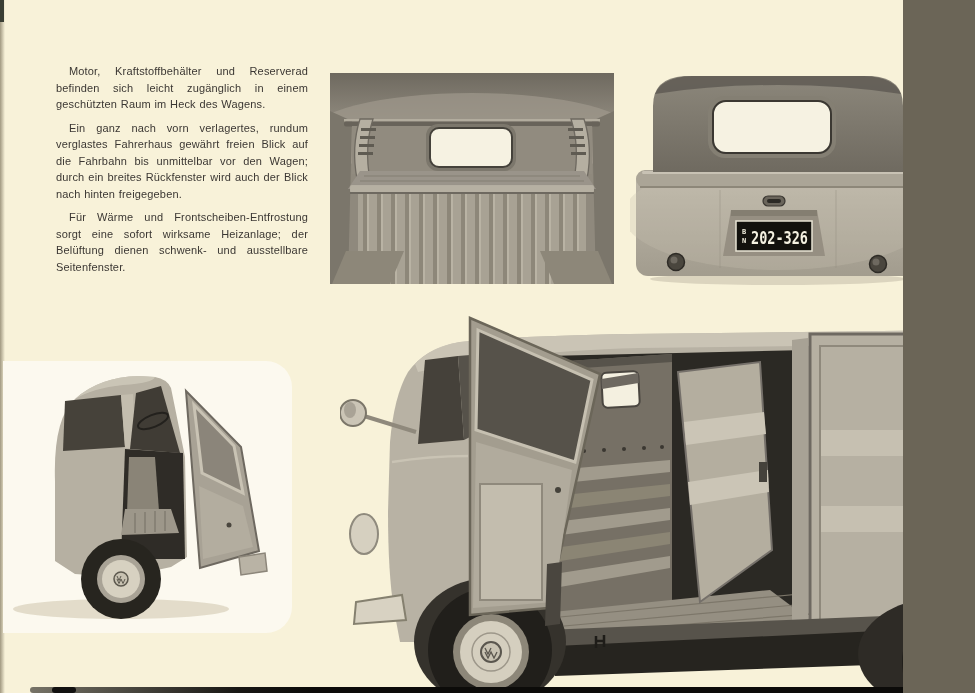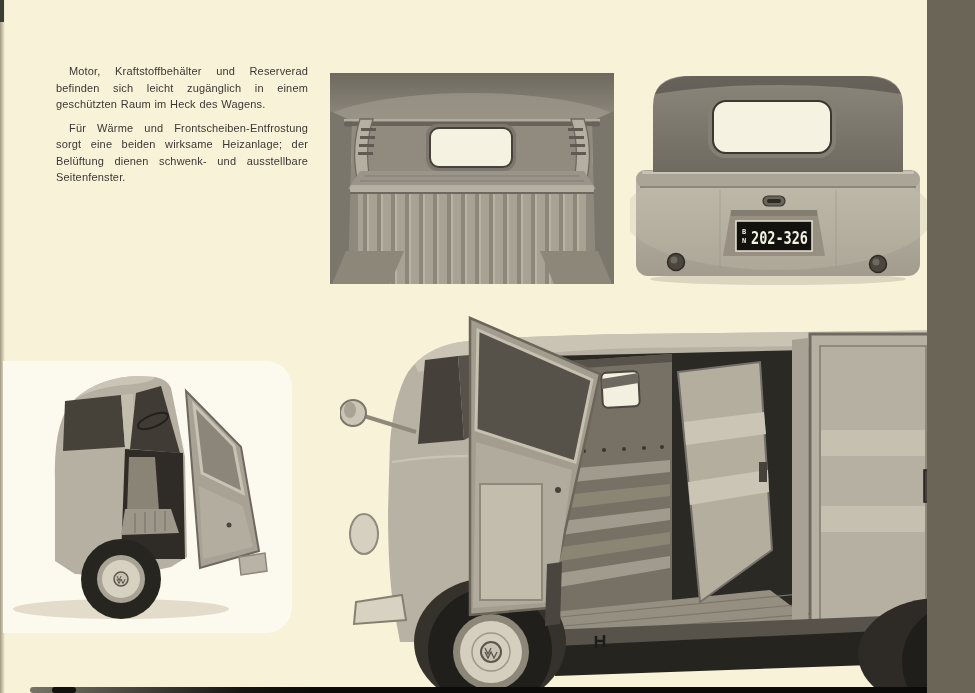--- a/index.html
+++ b/index.html
@@ -1,20 +1,19 @@
 <!DOCTYPE html>
 <html><head>
 <meta charset="utf-8">
 <style>
   html,body{margin:0;padding:0;background:#6b6557;}
   .page{
     position:relative;width:903px;height:693px;overflow:hidden;
     background:#f8f2d9;
     font-family:"Liberation Sans",sans-serif;
-    padding-left:24px;
   }
   
   .left-edge{position:absolute;left:0;top:0;width:5px;height:693px;
     background:linear-gradient(90deg,rgba(74,64,42,.5),rgba(74,64,42,0));}
   .topleft-mark{position:absolute;left:0;top:0;width:4px;height:22px;background:#3a3e34;}
   .bottom-strip{position:absolute;left:30px;top:687px;width:945px;height:6px;
     background:linear-gradient(90deg,rgba(12,11,9,.55),rgba(12,11,9,.95) 22%,#0c0b09 30%);
     border-radius:3px 0 0 3px;}
   .bottom-blob{position:absolute;left:52px;top:687px;width:24px;height:6px;background:#121110;border-radius:3px;}
   
@@ -37,21 +36,22 @@
 </head>
 <body>
 
 <div class="page">
 
   <div class="left-edge"></div>
   <div class="topleft-mark"></div>
 
   <div class="text-col">
     <p>Motor, Kraftstoffbehälter und Reserverad befinden sich leicht zugänglich in einem geschützten Raum im Heck des Wagens.</p>
-    <p>Für Wärme und Frontscheiben-Entfrostung sorgt eine beiden wirksame Heizanlage; der Belüftung dienen schwenk- und ausstellbare Seitenfenster.</p>
+    <p>Ein ganz nach vorn verlagertes, rundum verglastes Fahrerhaus gewährt freien Blick auf die Fahrbahn bis unmittelbar vor den Wagen; durch ein breites Rückfenster wird auch der Blick nach hinten freigegeben.</p>
+    <p>Für Wärme und Frontscheiben-Entfrostung sorgt eine sofort wirksame Heizanlage; der Belüftung dienen schwenk- und ausstellbare Seitenfenster.</p>
   </div>
 
   <figure class="photo ph-interior" style="margin:0">
     <svg width="284" height="211" viewBox="0 0 284 211">
       <defs>
         <linearGradient id="g_roof" x1="0" y1="0" x2="0" y2="1">
           <stop offset="0" stop-color="#6e695f"></stop>
             <stop offset="1" stop-color="#958f83"></stop>
         </linearGradient>
         <pattern id="p_ribs" width="14" height="10" patternUnits="userSpaceOnUse">

